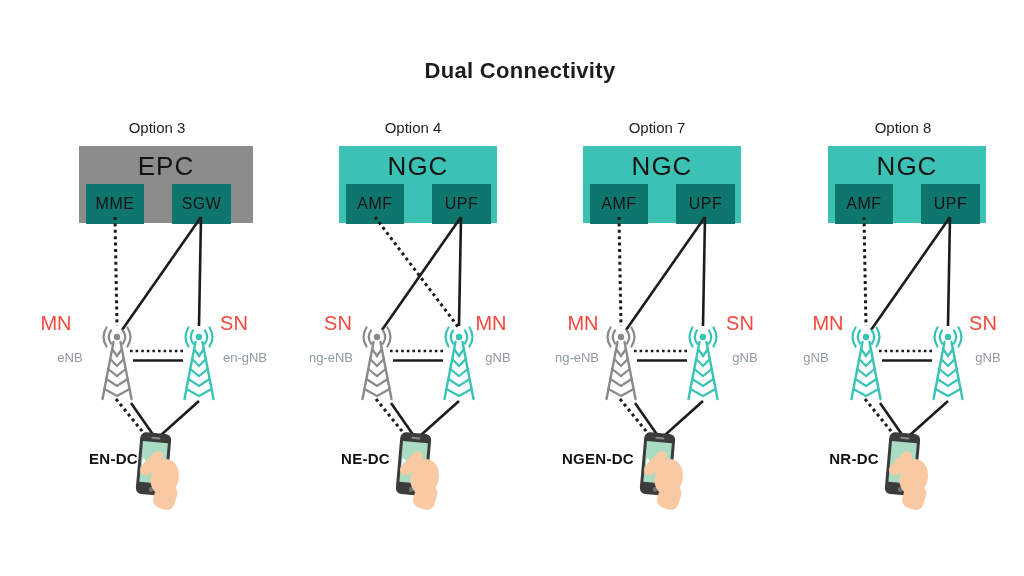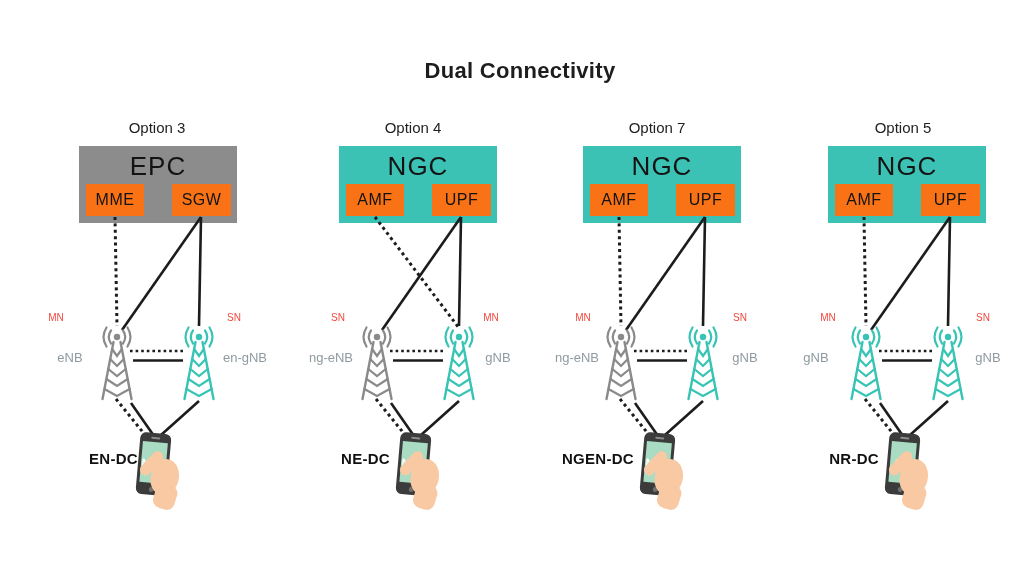--- a/index.html
+++ b/index.html
@@ -11,36 +11,36 @@
     position:absolute;left:0;top:58px;width:1040px;text-align:center;
     font-size:22px;font-weight:800;letter-spacing:.3px;color:var(--ink);z-index:4;
   }
   .option-label{
     position:absolute;top:119px;transform:translateX(-50%);
     font-size:15px;color:#1f1f1f;white-space:nowrap;z-index:4;
   }
   .core-box{
     position:absolute;top:146px;width:158px;height:77px;z-index:1;
   }
-  .core-gray{background:var(--core_gray);}
+  .core-gray{background:var(--core_gray);padding-left:16px;}
   .core-teal{background:var(--teal);}
   .core-name{
     position:absolute;left:0;top:5px;width:100%;text-align:center;
     font-size:26px;letter-spacing:1px;color:#131313;
   }
   .node-box{
-    position:absolute;top:38px;height:32px;background:#f97316;
+    position:absolute;top:38px;height:40px;background:#0f766e;
     display:flex;align-items:center;justify-content:center;
     font-size:16px;color:#131313;letter-spacing:.5px;
   }
   .node-left{left:7px;width:58px;}
   .node-right{left:93px;width:59px;}
   .role-label{
     position:absolute;top:312px;transform:translateX(-50%);
-    font-size:10px;color:var(--red);z-index:4;white-space:nowrap;
+    font-size:20px;color:var(--red);z-index:4;white-space:nowrap;
   }
   .ran-label{
     position:absolute;top:350px;transform:translateX(-50%);
     font-size:13px;color:var(--ran_gray);z-index:4;white-space:nowrap;
   }
   .dc-label{
     position:absolute;top:450px;width:100px;text-align:right;
     font-size:15px;font-weight:800;letter-spacing:.3px;color:#111;z-index:4;white-space:nowrap;
   }
   .net-layer{position:absolute;left:0;top:0;z-index:2;}
@@ -129,21 +129,21 @@
   <div class="phone-wrap" style="left:641.5px">
     <div class="phone-body"></div>
     <div class="phone-speaker"></div>
     <div class="phone-screen">NSA</div>
     <div class="phone-home"></div>
     <div class="hand-palm"></div>
     <div class="hand-wrist"></div>
     <div class="hand-thumb"></div>
   </div>
 
-  <div class="option-label" style="left:903px">Option 5</div>
+  <div class="option-label" style="left:903px">Option 8</div>
   <div class="core-box core-teal" style="left:828px">
     <div class="core-name">NGC</div>
     <div class="node-box node-left">AMF</div>
     <div class="node-box node-right">UPF</div>
   </div>
   <div class="role-label" style="left:828px">MN</div>
   <div class="role-label" style="left:983px">SN</div>
   <div class="ran-label" style="left:816px">gNB</div>
   <div class="ran-label" style="left:988px">gNB</div>
   <div class="dc-label" style="left:779px">NR-DC</div>

